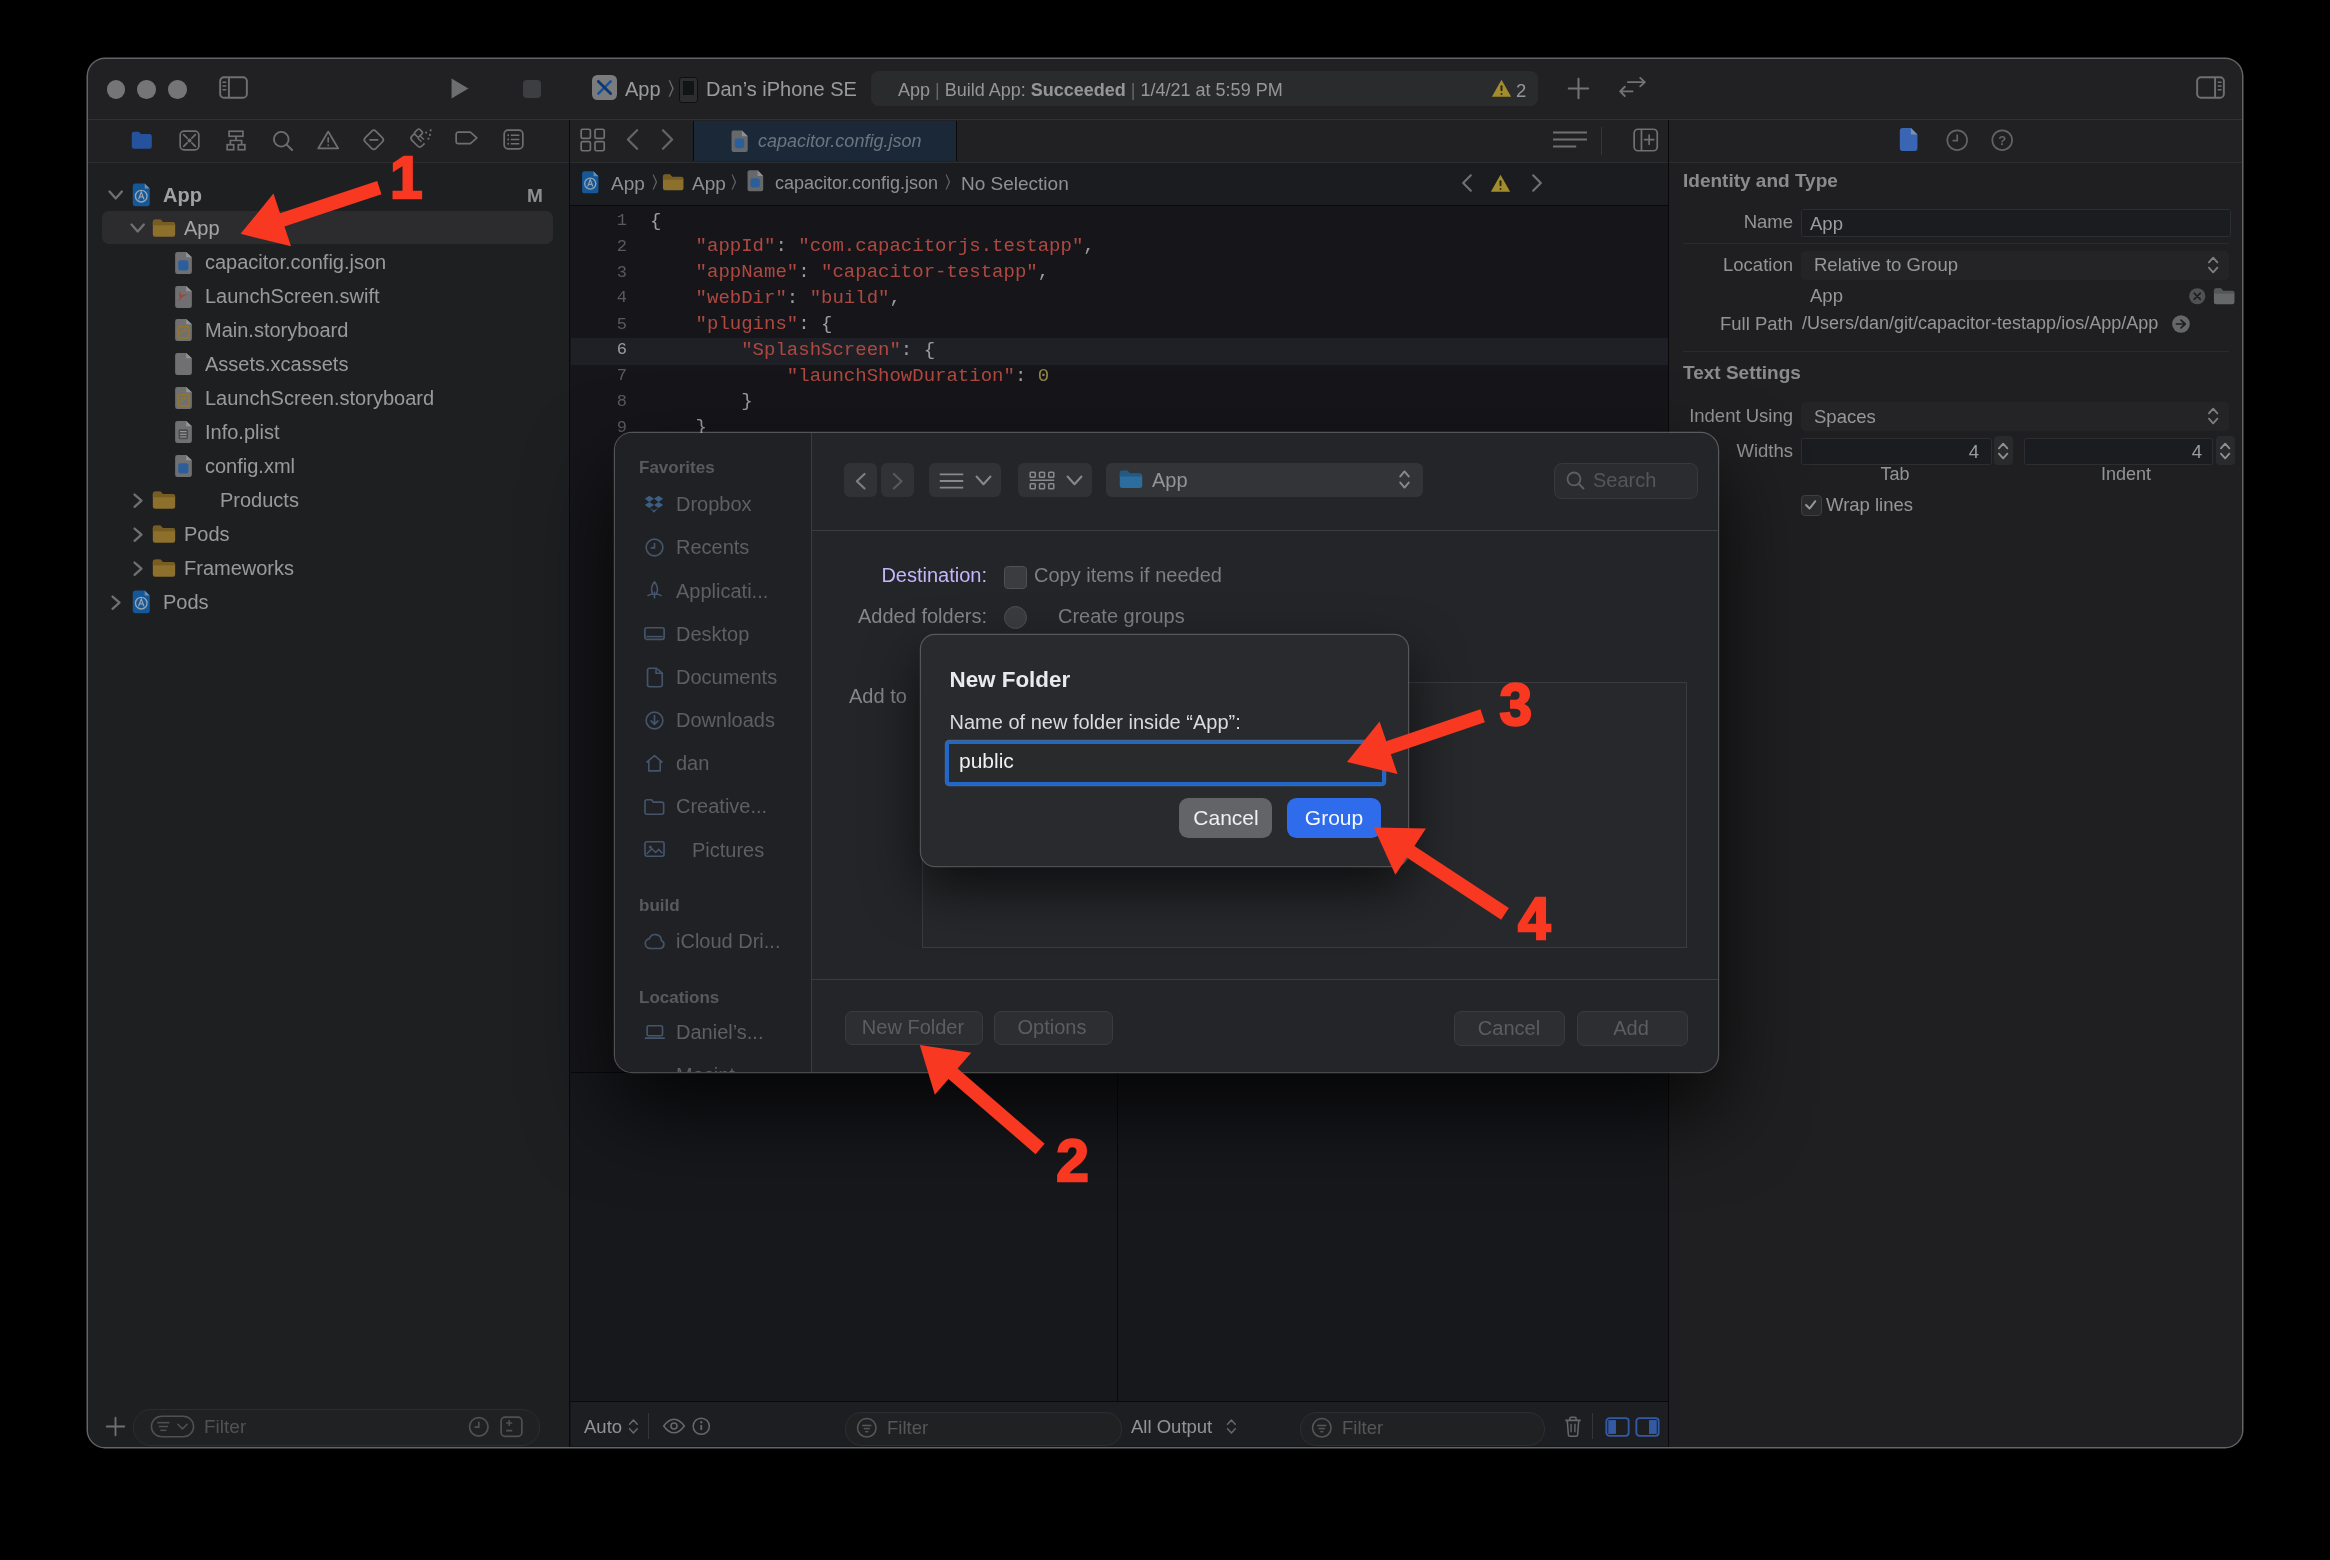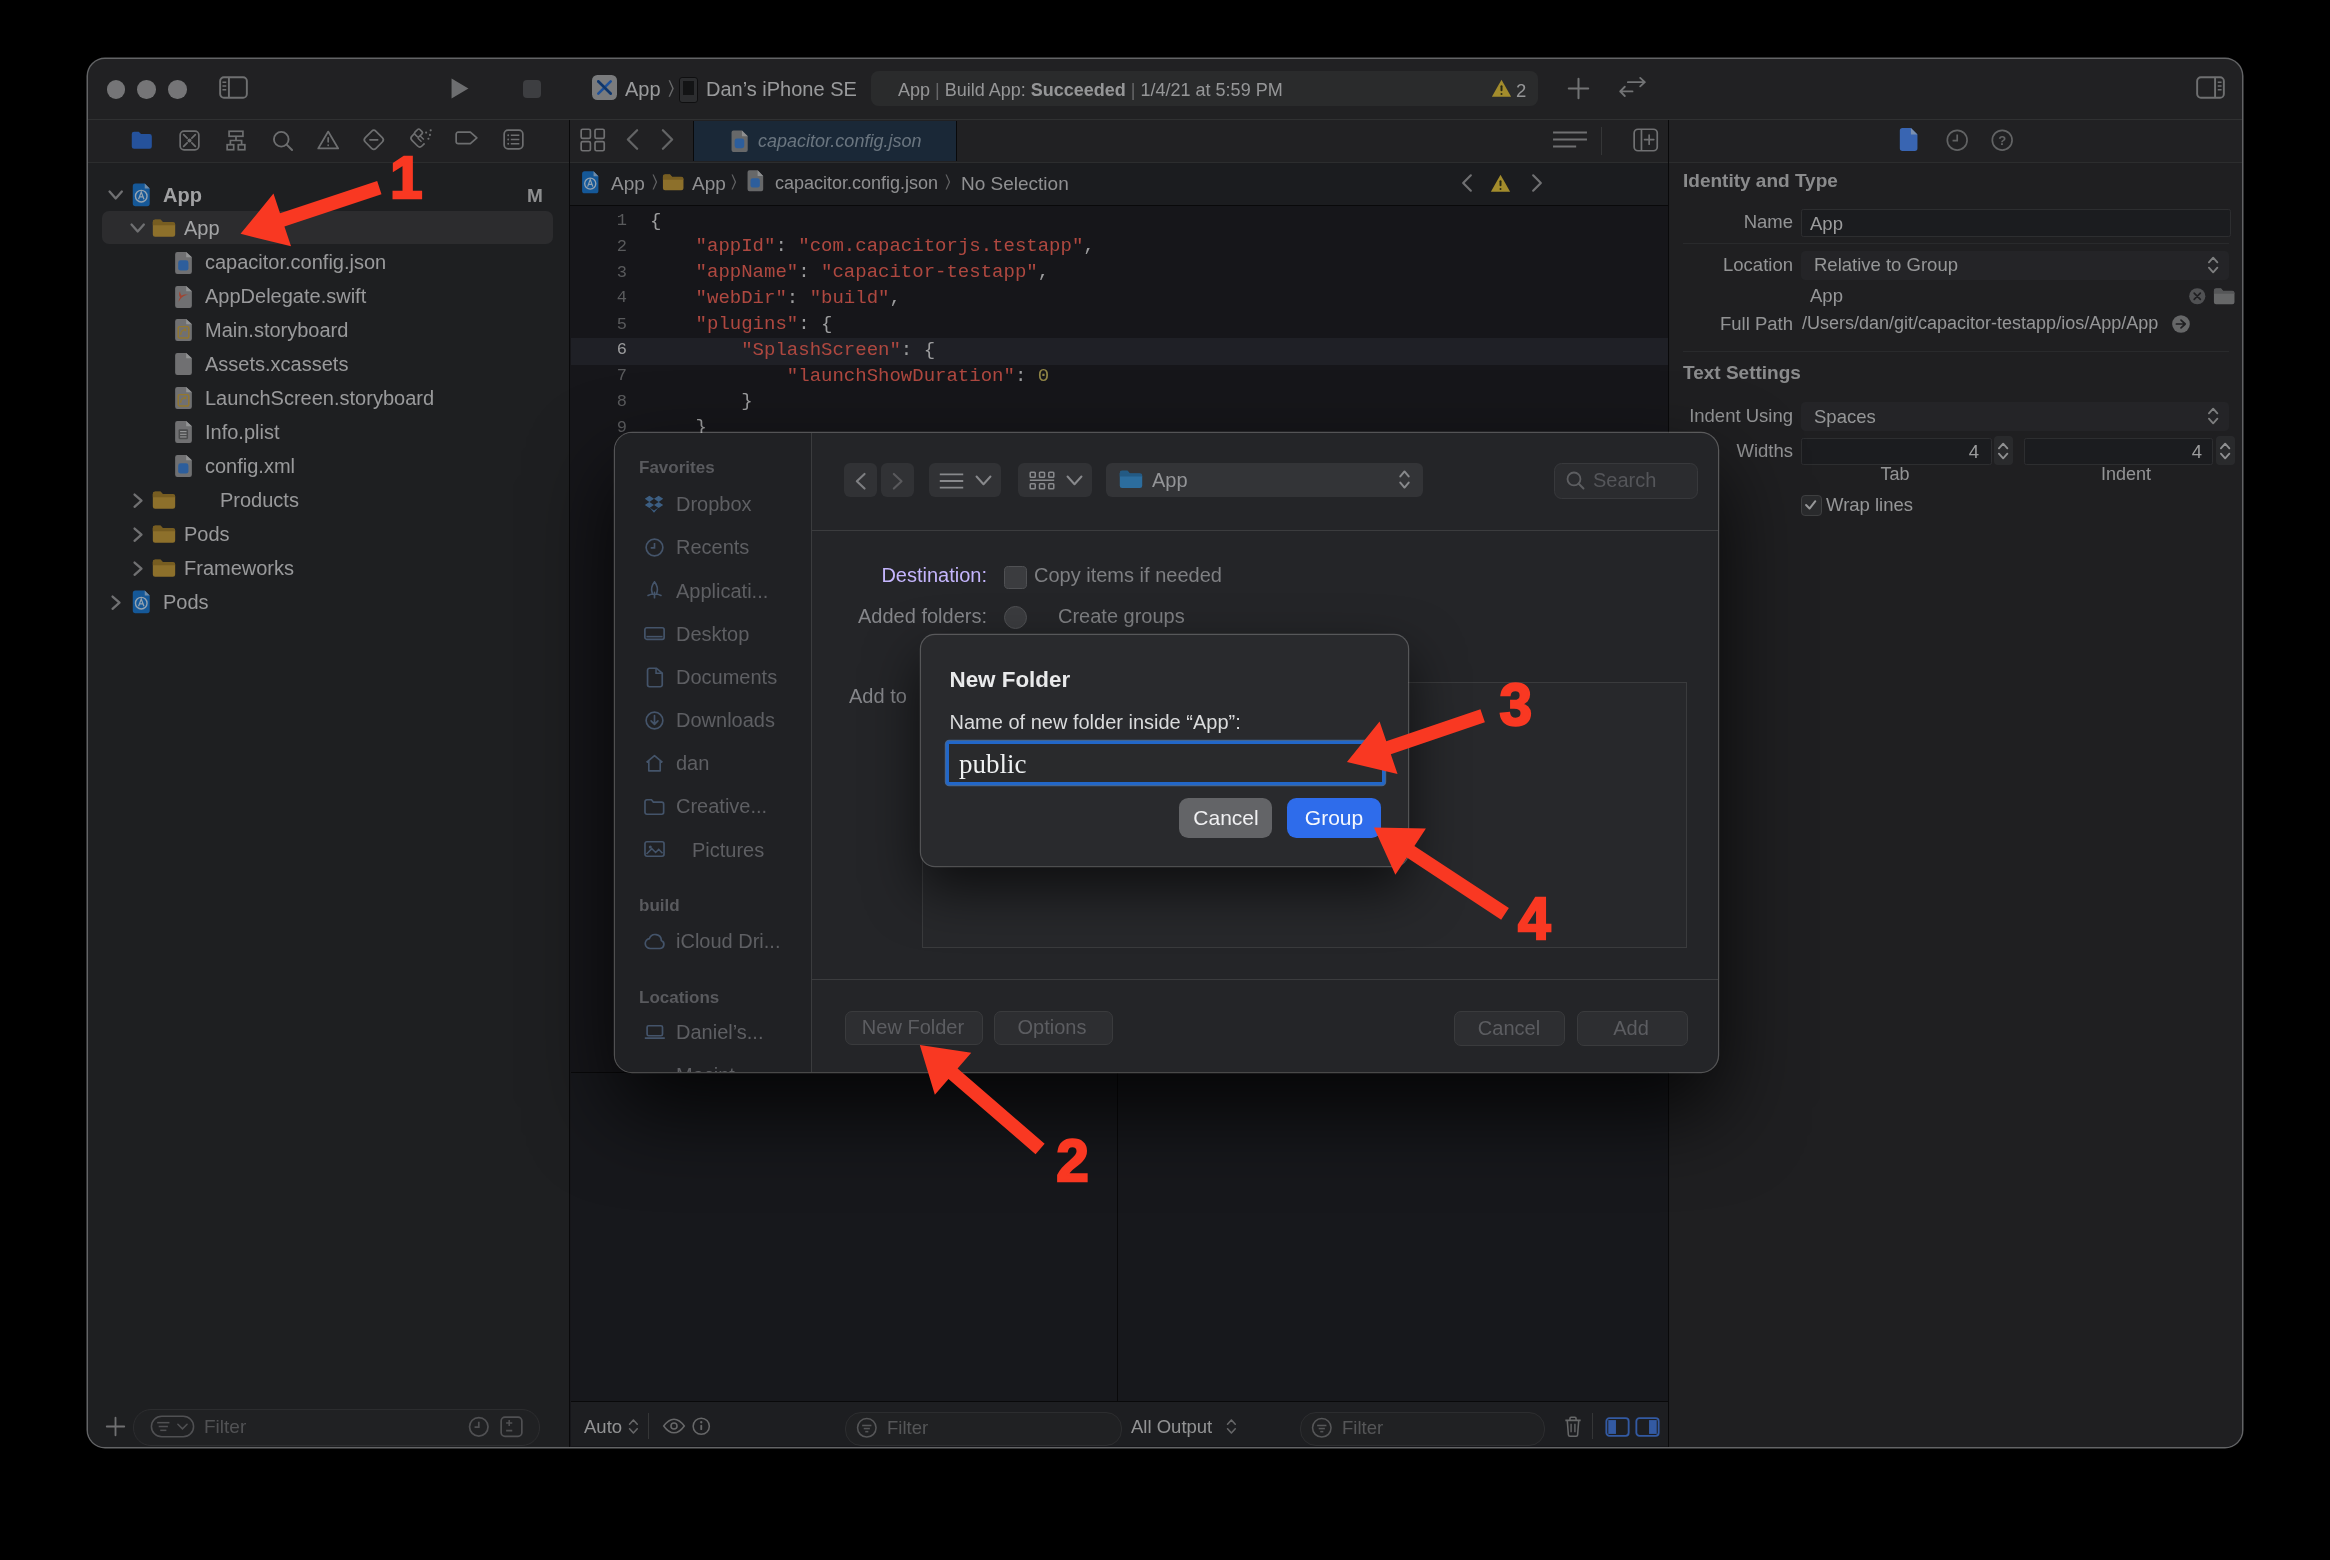--- a/index.html
+++ b/index.html
@@ -206,21 +206,21 @@
   <path d="M1.5 4 a3 3 0 0 1 3-3 h11.5 L23.5 8 v19 a3 3 0 0 1-3 3 h-16 a3 3 0 0 1-3-3 Z" fill="#9b9c9e"></path>
   <path d="M16 1 L23.5 8 h-7.5 Z" fill="#cccdcf"></path>
   <rect x="5.5" y="12" width="13.5" height="13.5" rx="3.2" fill="#3f83d8"></rect>
 </svg>
 <div class="txt" style="left:205px;top:251px;font-size:20px;color:#d4d5d7;">capacitor.config.json</div>
 <svg class="abs" style="left:174px;top:285px;" width="19" height="24" viewBox="0 0 25 31">
   <path d="M1.5 4 a3 3 0 0 1 3-3 h11.5 L23.5 8 v19 a3 3 0 0 1-3 3 h-16 a3 3 0 0 1-3-3 Z" fill="#9b9c9e"></path>
   <path d="M16 1 L23.5 8 h-7.5 Z" fill="#cccdcf"></path>
   <path d="M6 22 c4-7 8-9 13-9 c-2-1.5-7-1-9 1 c-1.5-2.5-2-4-2-6 c-1.5 2-2 5 0 8 c-1 1-1.5 3-2 6 Z" fill="#e05d43"></path>
 </svg>
-<div class="txt" style="left:205px;top:285px;font-size:20px;color:#d4d5d7;">AppDelegate.swift</div>
+<div class="txt" style="left:205px;top:285px;font-size:20px;color:#d4d5d7;">LaunchScreen.swift</div>
 <svg class="abs" style="left:174px;top:318px;" width="19" height="24" viewBox="0 0 25 31">
   <path d="M1.5 4 a3 3 0 0 1 3-3 h11.5 L23.5 8 v19 a3 3 0 0 1-3 3 h-16 a3 3 0 0 1-3-3 Z" fill="#9b9c9e"></path>
   <path d="M16 1 L23.5 8 h-7.5 Z" fill="#cccdcf"></path>
   <rect x="5.5" y="11" width="14" height="15" rx="2" fill="none" stroke="#cda53e" stroke-width="1.8"></rect>
   <path d="M9 22 a6 6 0 0 1 7-7 M16 15 l-2.4-.6 M16 15 l-1.8 2" fill="none" stroke="#cda53e" stroke-width="1.6"></path>
 </svg>
 <div class="txt" style="left:205px;top:319px;font-size:20px;color:#d4d5d7;">Main.storyboard</div>
 <svg class="abs" style="left:174px;top:352px;" width="19" height="24" viewBox="0 0 25 31">
   <path d="M1.5 4 a3 3 0 0 1 3-3 h11.5 L23.5 8 v19 a3 3 0 0 1-3 3 h-16 a3 3 0 0 1-3-3 Z" fill="#9b9c9e"></path>
   <path d="M16 1 L23.5 8 h-7.5 Z" fill="#cccdcf"></path>
@@ -624,21 +624,21 @@
   <div class="abs" style="left:962px;top:578px;width:109px;height:33px;border-radius:7px;background:#2d2e31;border:0.8px solid #3a3b3d;"></div>
   <div class="txt" style="left:1016px;top:584px;font-size:20px;color:#5c5d61;transform:translateX(-50%);">Add</div>
 </div>
 
 <div class="abs" style="left:921px;top:635px;width:487px;height:231px;border-radius:14px;background:#292a2d;
   box-shadow:0 0 0 1.2px rgba(255,255,255,0.25), 0 23px 54px rgba(0,0,0,0.65);">
   <div class="txt" style="left:28.5px;top:32px;font-size:22.4px;font-weight:bold;color:#e9eaeb;">New Folder</div>
   <div class="txt" style="left:28.5px;top:76px;font-size:20px;color:#dadbdc;">Name of new folder inside “App”:</div>
   <div class="abs" style="left:25.4px;top:106px;width:439px;height:44px;box-sizing:border-box;background:#292a2c;
     border:3.9px solid #2267c8;border-radius:3.1px;box-shadow:0 0 0 1.2px rgba(90,150,230,0.55);"></div>
-  <div class="txt" style="left:38px;top:114px;font-size:27px;color:#eef0f1;font-family:Liberation Serif, serif;">public</div>
+  <div class="txt" style="left:38px;top:114px;font-size:21px;color:#eef0f1;">public</div>
   <div class="abs" style="left:258px;top:163px;width:93px;height:40px;border-radius:9.3px;background:#636467;"></div>
   <div class="txt" style="left:305px;top:171px;font-size:21px;color:#f0f0f2;transform:translateX(-50%);">Cancel</div>
   <div class="abs" style="left:366px;top:163px;width:94px;height:40px;border-radius:9.3px;background:#2e6ceb;"></div>
   <div class="txt" style="left:413px;top:171px;font-size:21px;color:#f6f8fd;transform:translateX(-50%);">Group</div>
 </div>
 
 <svg class="abs" style="left:0;top:0;" width="2330" height="1561" viewBox="0 0 3022 2024">
   <g fill="#f93822">
     <polygon points="489.2,234.5 363.2,276.4 354.7,250.8 312.0,303.0 377.5,319.1 368.9,293.5 494.8,251.5"></polygon>
     <polygon points="1354.9,1483.2 1242.0,1385.5 1259.7,1365.1 1193.0,1355.0 1212.5,1419.5 1230.2,1399.1 1343.1,1496.8"></polygon>

